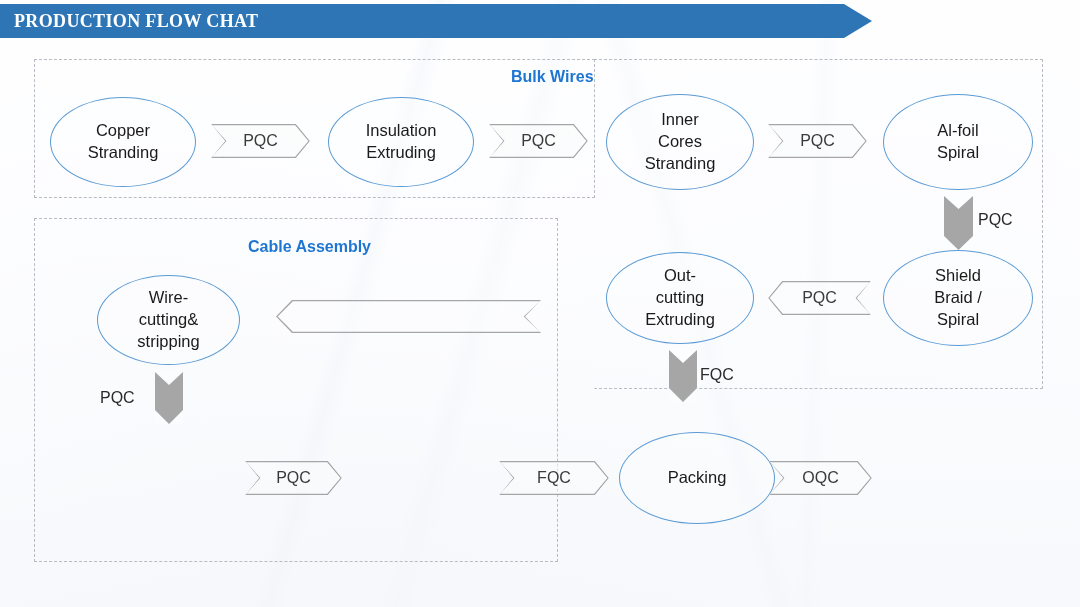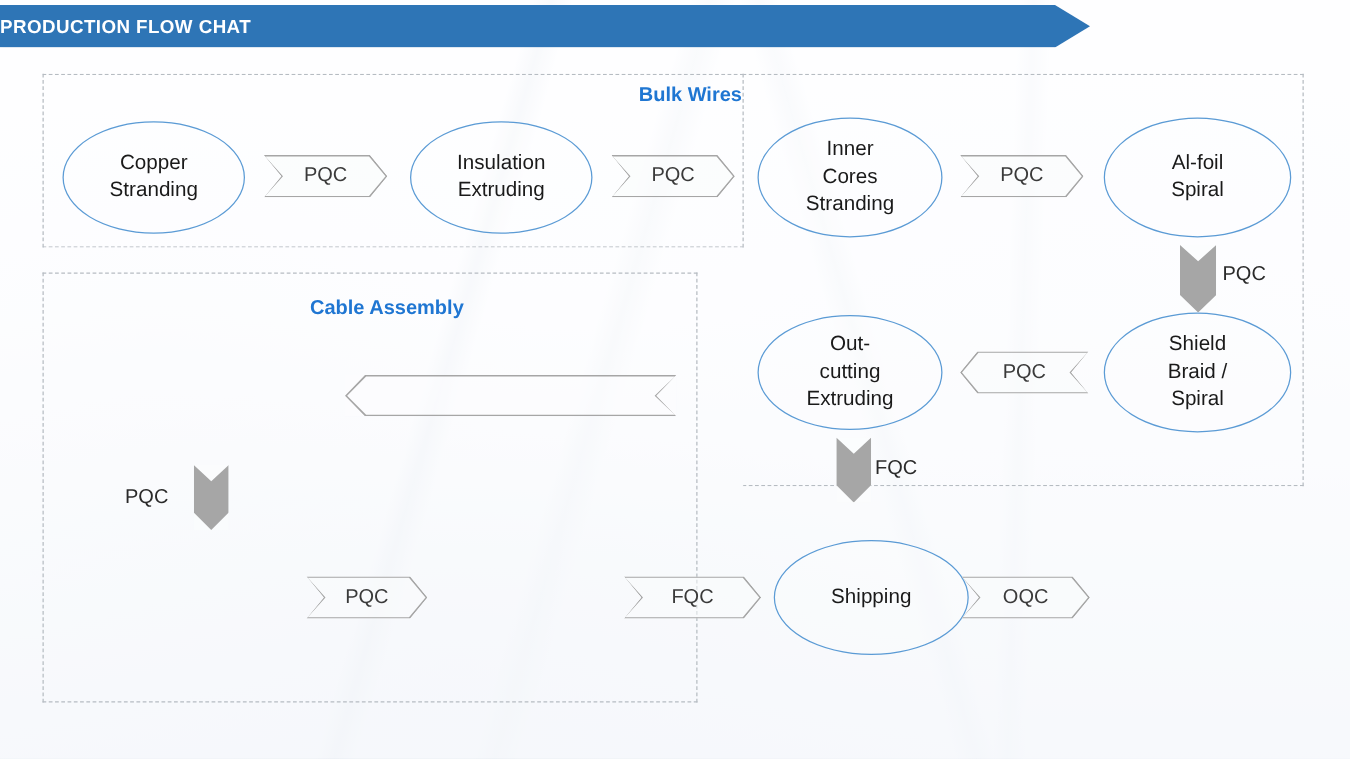--- a/index.html
+++ b/index.html
@@ -45,24 +45,26 @@
     position: absolute;
     left: 0; top: 4px;
     width: 872px; height: 34px;
     background: #2e75b6;
     clip-path: polygon(0 0, 844px 0, 872px 17px, 844px 100%, 0 100%);
     display: flex; align-items: center;
     filter: drop-shadow(1px 3px 2px rgba(90,110,130,0.30));
   }
   #title-text {
     color: #ffffff;
-    font-size: 15px;
+    font-size: 18px;
     font-weight: 700;
     letter-spacing: .35px;
+    padding-left: 14px;
     white-space: nowrap;
+    font-family: Liberation Serif, serif;
   }
 
   
   .group-box {
     position: absolute;
     border: 1px dashed #b6bcc2;
     background: transparent;
   }
   .group-title {
     position: absolute;
@@ -233,36 +235,39 @@
     <span>PQC</span>
   </div>
 
   <div class="node" style="left:883px; top:250px; width:150px; height:96px;">Shield
 Braid /
 Spiral</div>
 
   <div class="vchev" style="left:669px; top:350px; width:28px; height:52px;"></div>
   <div class="vlabel" style="left:700px; top:366px;">FQC</div>
 
+  <div class="node" style="left:97px; top:275px; width:143px; height:90px;">Wire-
+cutting&amp;
+stripping</div>
 
   <div id="long-arrow" style="left:276px; top:300px; width:265px; height:33px;"></div>
 
   <div class="vchev" style="left:155px; top:372px; width:28px; height:52px;"></div>
   <div class="vlabel" style="left:100px; top:389px;">PQC</div>
 
 
   <div class="chev chev-right" style="left:245px; top:461px; width:97px; height:34px;">
     <span>PQC</span>
   </div>
 
 
   <div class="chev chev-right" style="left:499px; top:461px; width:110px; height:34px;">
     <span>FQC</span>
   </div>
 
-  <div class="node" style="left:619px; top:432px; width:156px; height:92px;">Shipping</div>
+  <div class="node" style="left:619px; top:432px; width:156px; height:92px;">Packing</div>
 
   <div class="chev chev-right" style="left:769px; top:461px; width:103px; height:34px;align-items:center;">
     <span>OQC</span>
   </div>
 
 
 </div>
 
 </body></html>

